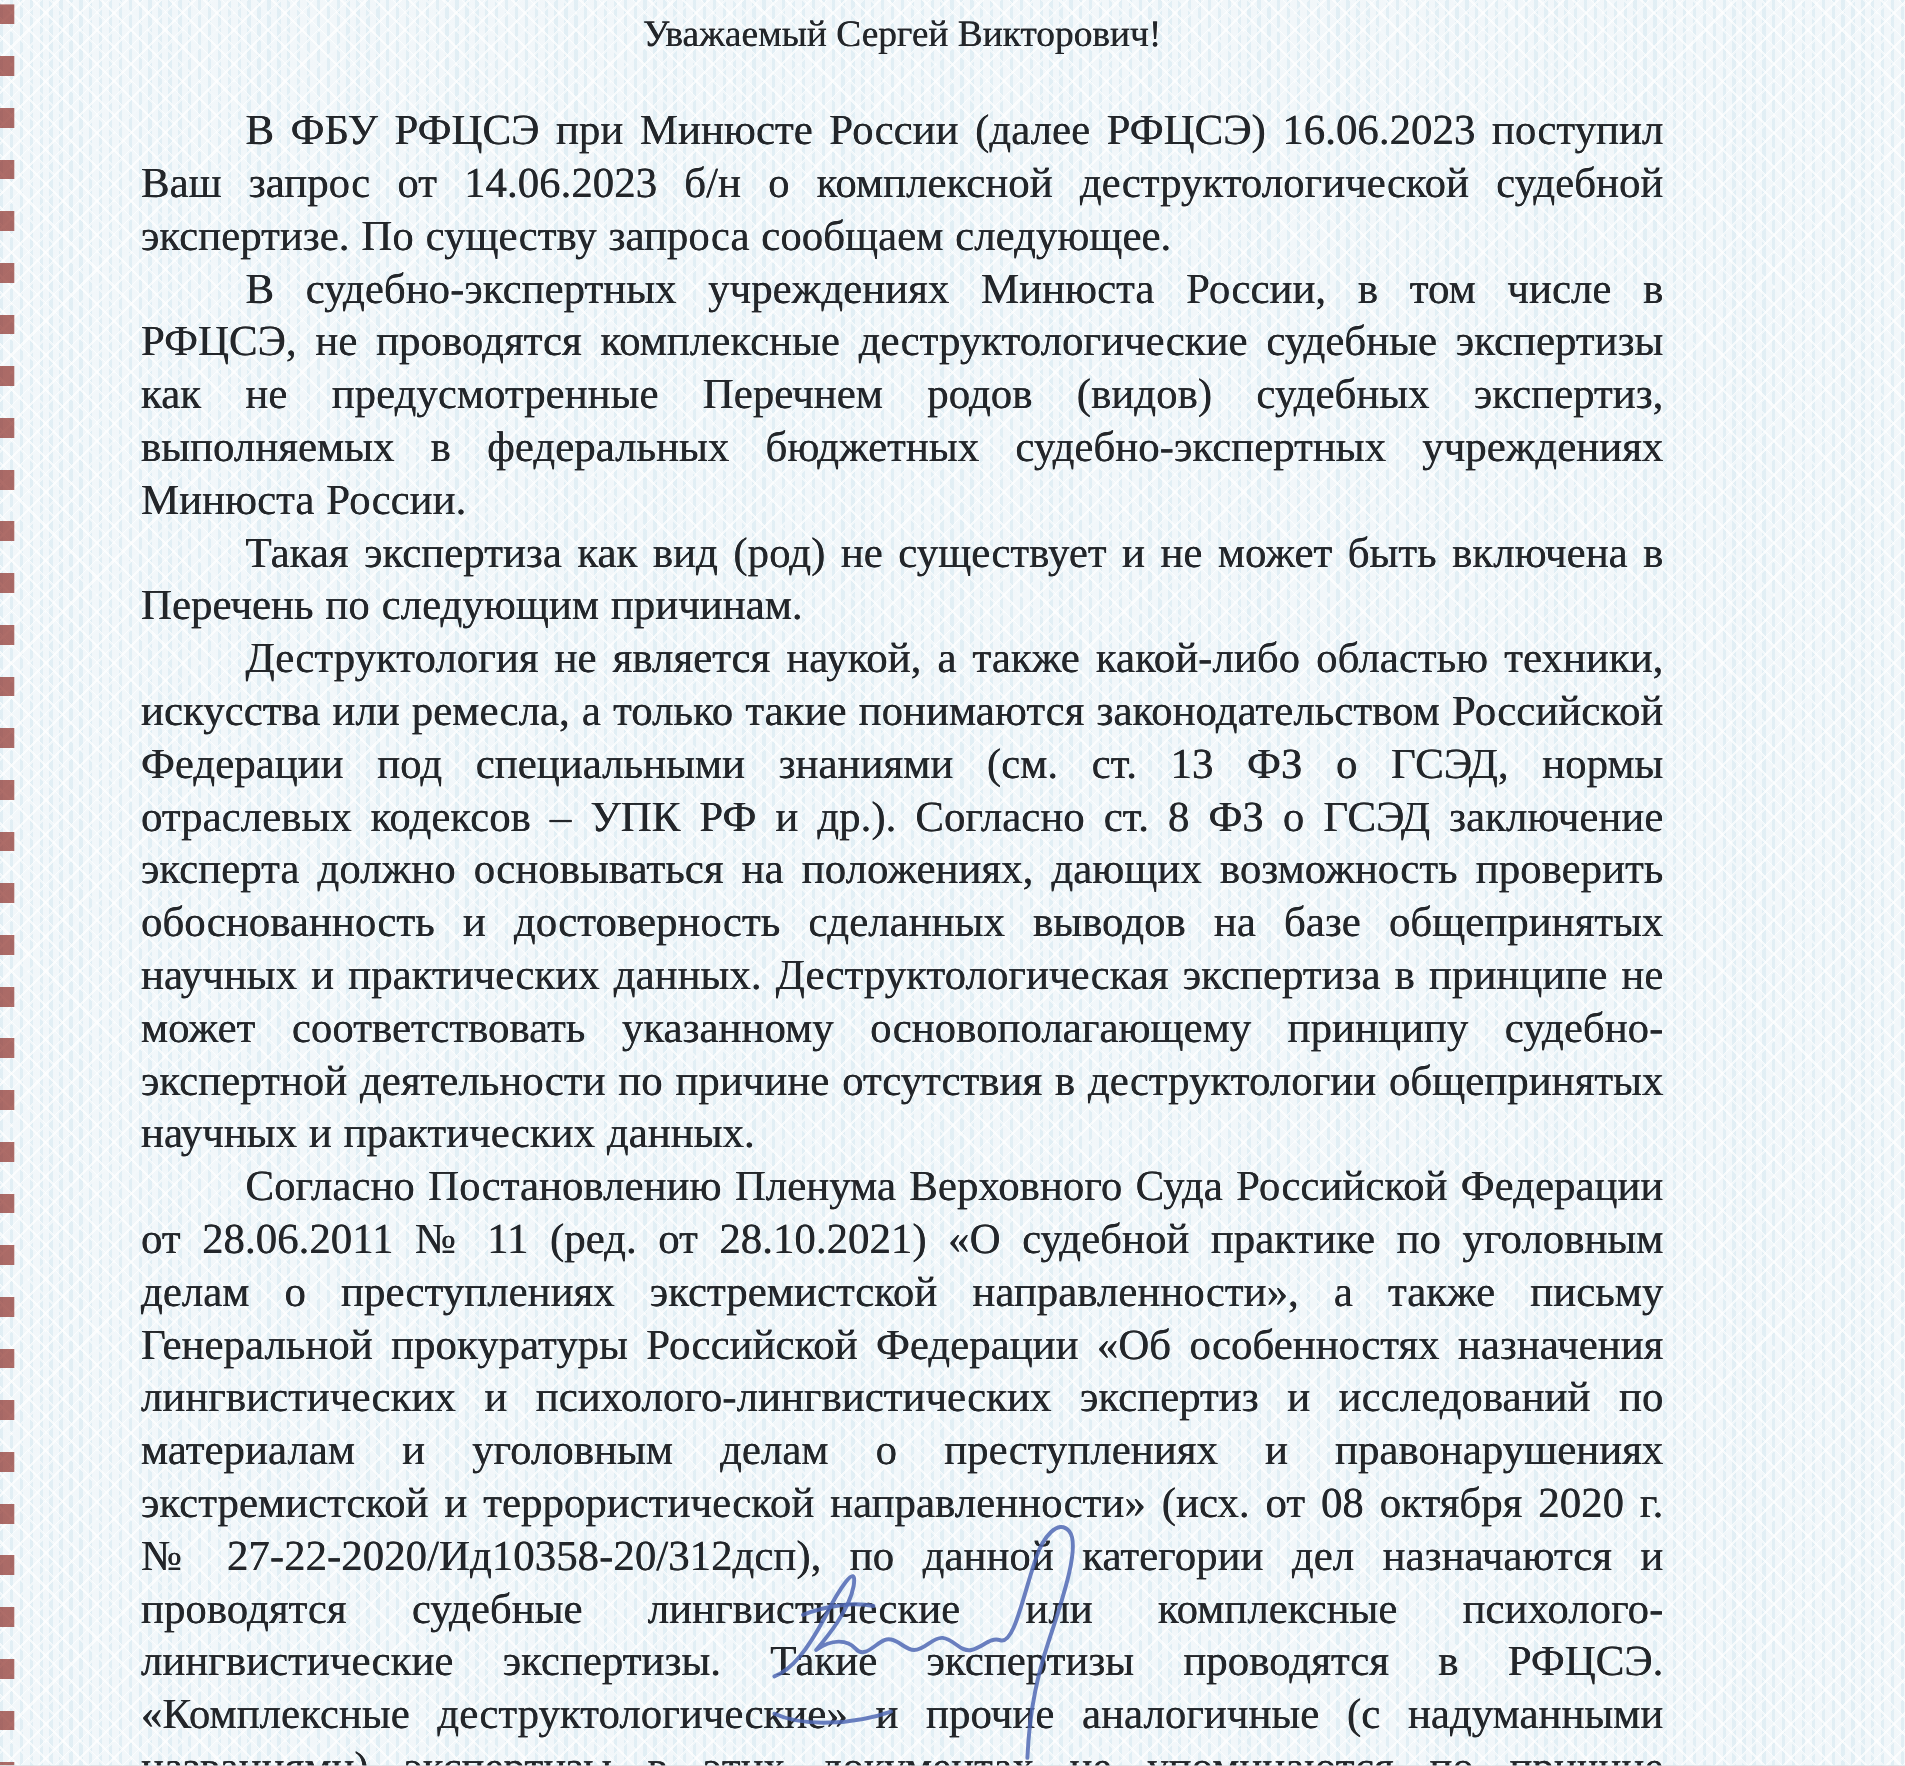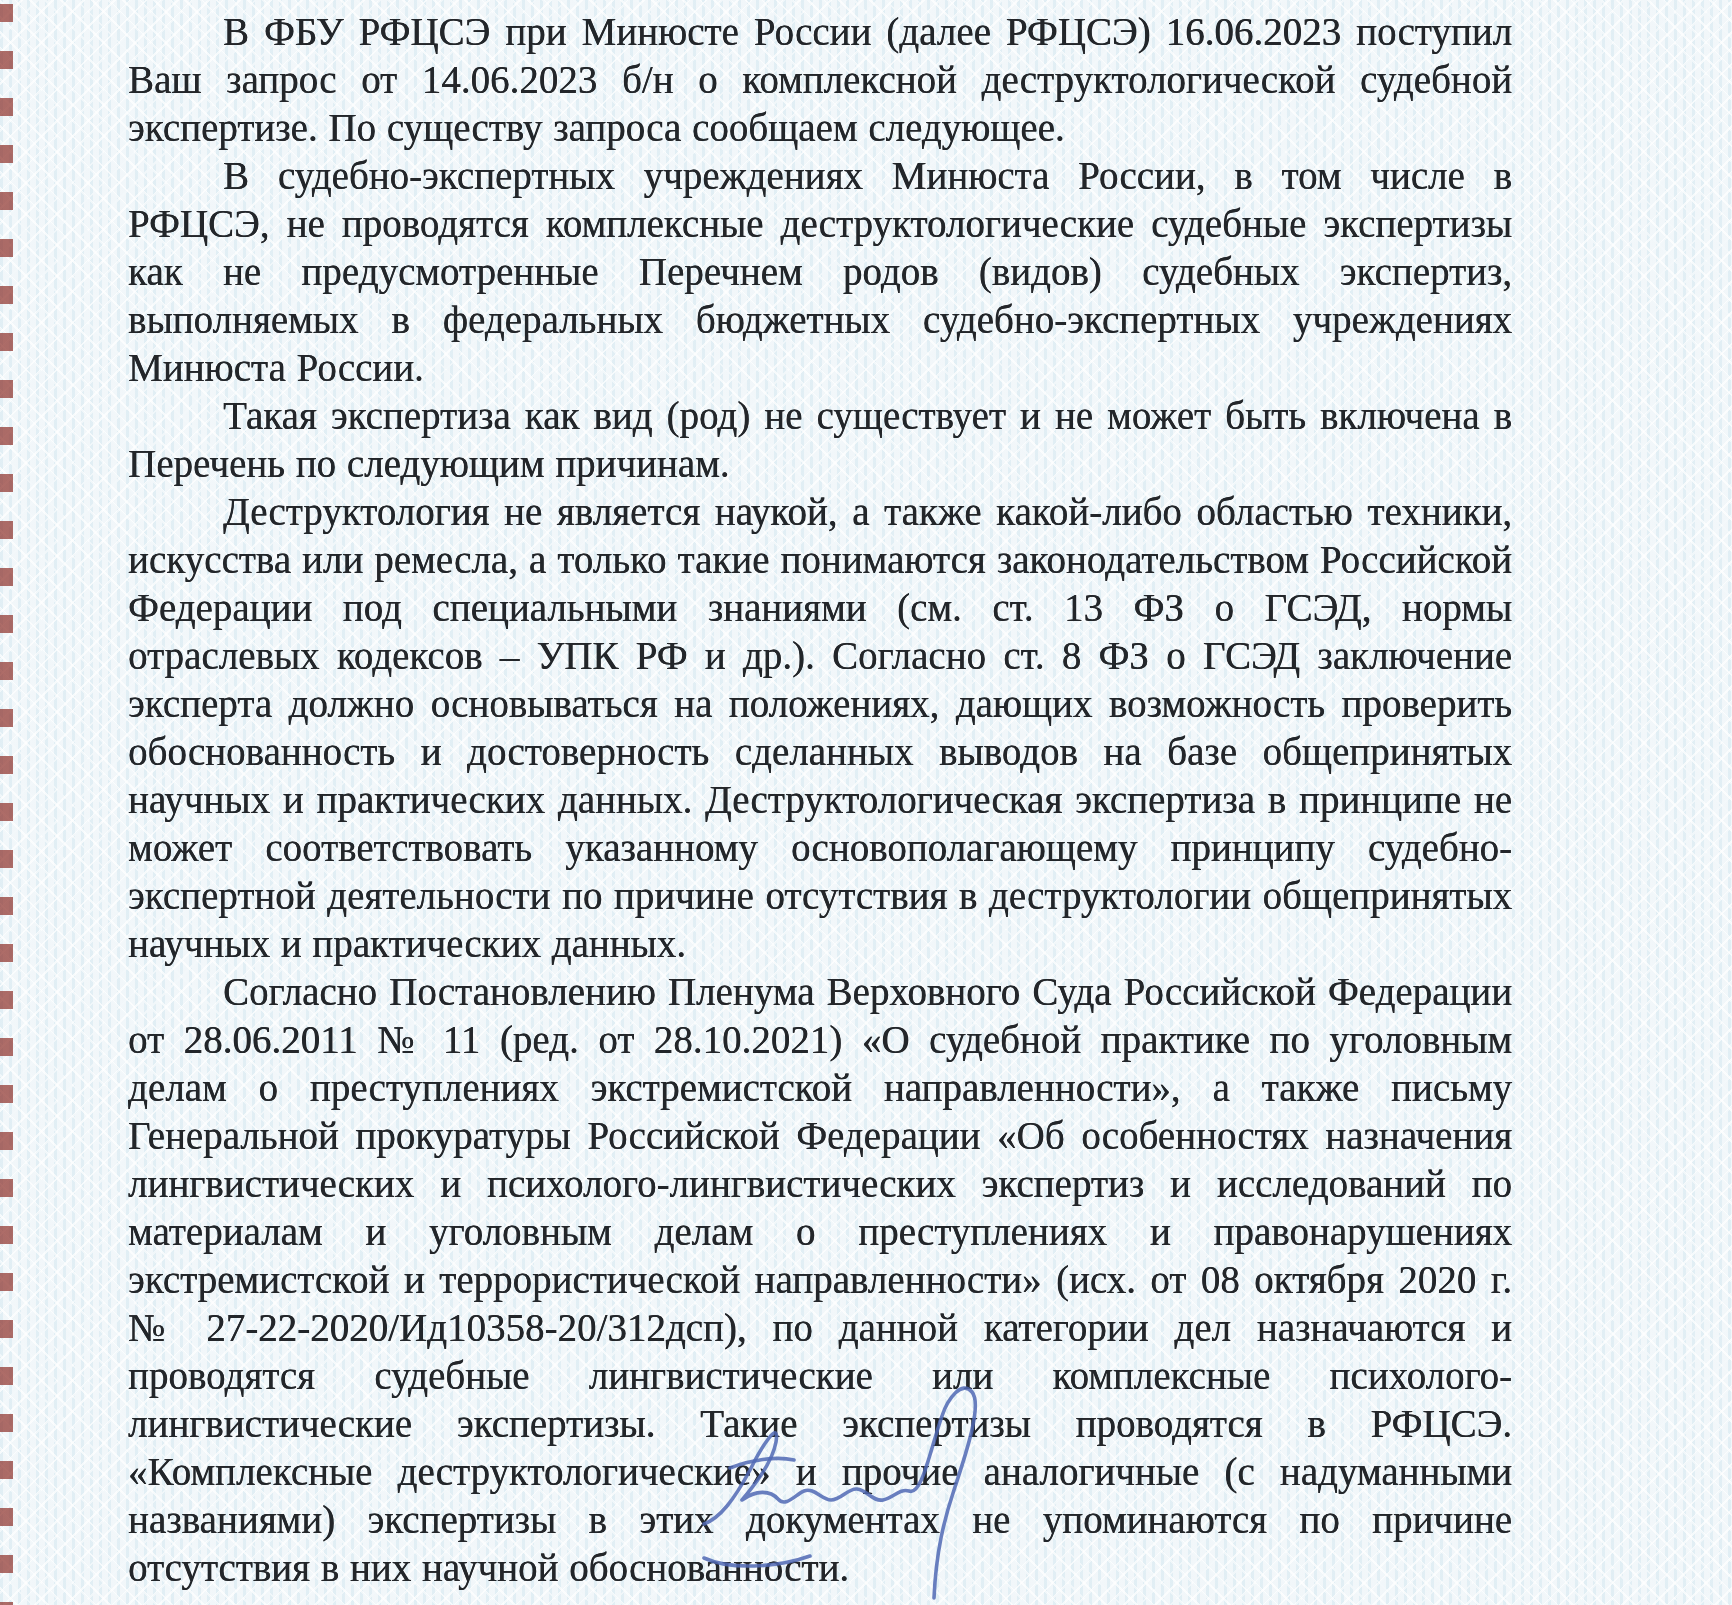--- a/index.html
+++ b/index.html
@@ -67,20 +67,21 @@
 </style>
 </head>
 <body>
 
 <div class="page">
 
   <div class="edge-marks"></div>
 
   <div class="content">
 
+    <p class="salutation">Уважаемый Сергей Викторович!</p>
 
     <div class="body-text">
       <p>В ФБУ РФЦСЭ при Минюсте России (далее РФЦСЭ) 16.06.2023 поступил Ваш запрос от 14.06.2023 б/н о комплексной деструктологической судебной экспертизе. По существу запроса сообщаем следующее.</p>
       <p>В судебно-экспертных учреждениях Минюста России, в том числе в РФЦСЭ, не проводятся комплексные деструктологические судебные экспертизы как не предусмотренные Перечнем родов (видов) судебных экспертиз, выполняемых в федеральных бюджетных судебно-экспертных учреждениях Минюста России.</p>
       <p>Такая экспертиза как вид (род) не существует и не может быть включена в Перечень по следующим причинам.</p>
       <p>Деструктология не является наукой, а также какой-либо областью техники, искусства или ремесла, а только такие понимаются законодательством Российской Федерации под специальными знаниями (см. ст. 13 ФЗ о ГСЭД, нормы отраслевых кодексов – УПК РФ и др.). Согласно ст. 8 ФЗ о ГСЭД заключение эксперта должно основываться на положениях, дающих возможность проверить обоснованность и достоверность сделанных выводов на базе общепринятых научных и практических данных. Деструктологическая экспертиза в принципе не может соответствовать указанному основополагающему принципу судебно-экспертной деятельности по причине отсутствия в деструктологии общепринятых научных и практических данных.</p>
       <p>Согласно Постановлению Пленума Верховного Суда Российской Федерации от 28.06.2011 № 11 (ред. от 28.10.2021) «О судебной практике по уголовным делам о преступлениях экстремистской направленности», а также письму Генеральной прокуратуры Российской Федерации «Об особенностях назначения лингвистических и психолого-лингвистических экспертиз и исследований по материалам и уголовным делам о преступлениях и правонарушениях экстремистской и террористической направленности» (исх. от 08 октября 2020 г. № 27-22-2020/Ид10358-20/312дсп), по данной категории дел назначаются и проводятся судебные лингвистические или комплексные психолого-лингвистические экспертизы. Такие экспертизы проводятся в РФЦСЭ. «Комплексные деструктологические» и прочие аналогичные (с надуманными названиями) экспертизы в этих документах не упоминаются по причине отсутствия в них научной обоснованности.</p>
     </div>
 
     <div class="sign-row">

